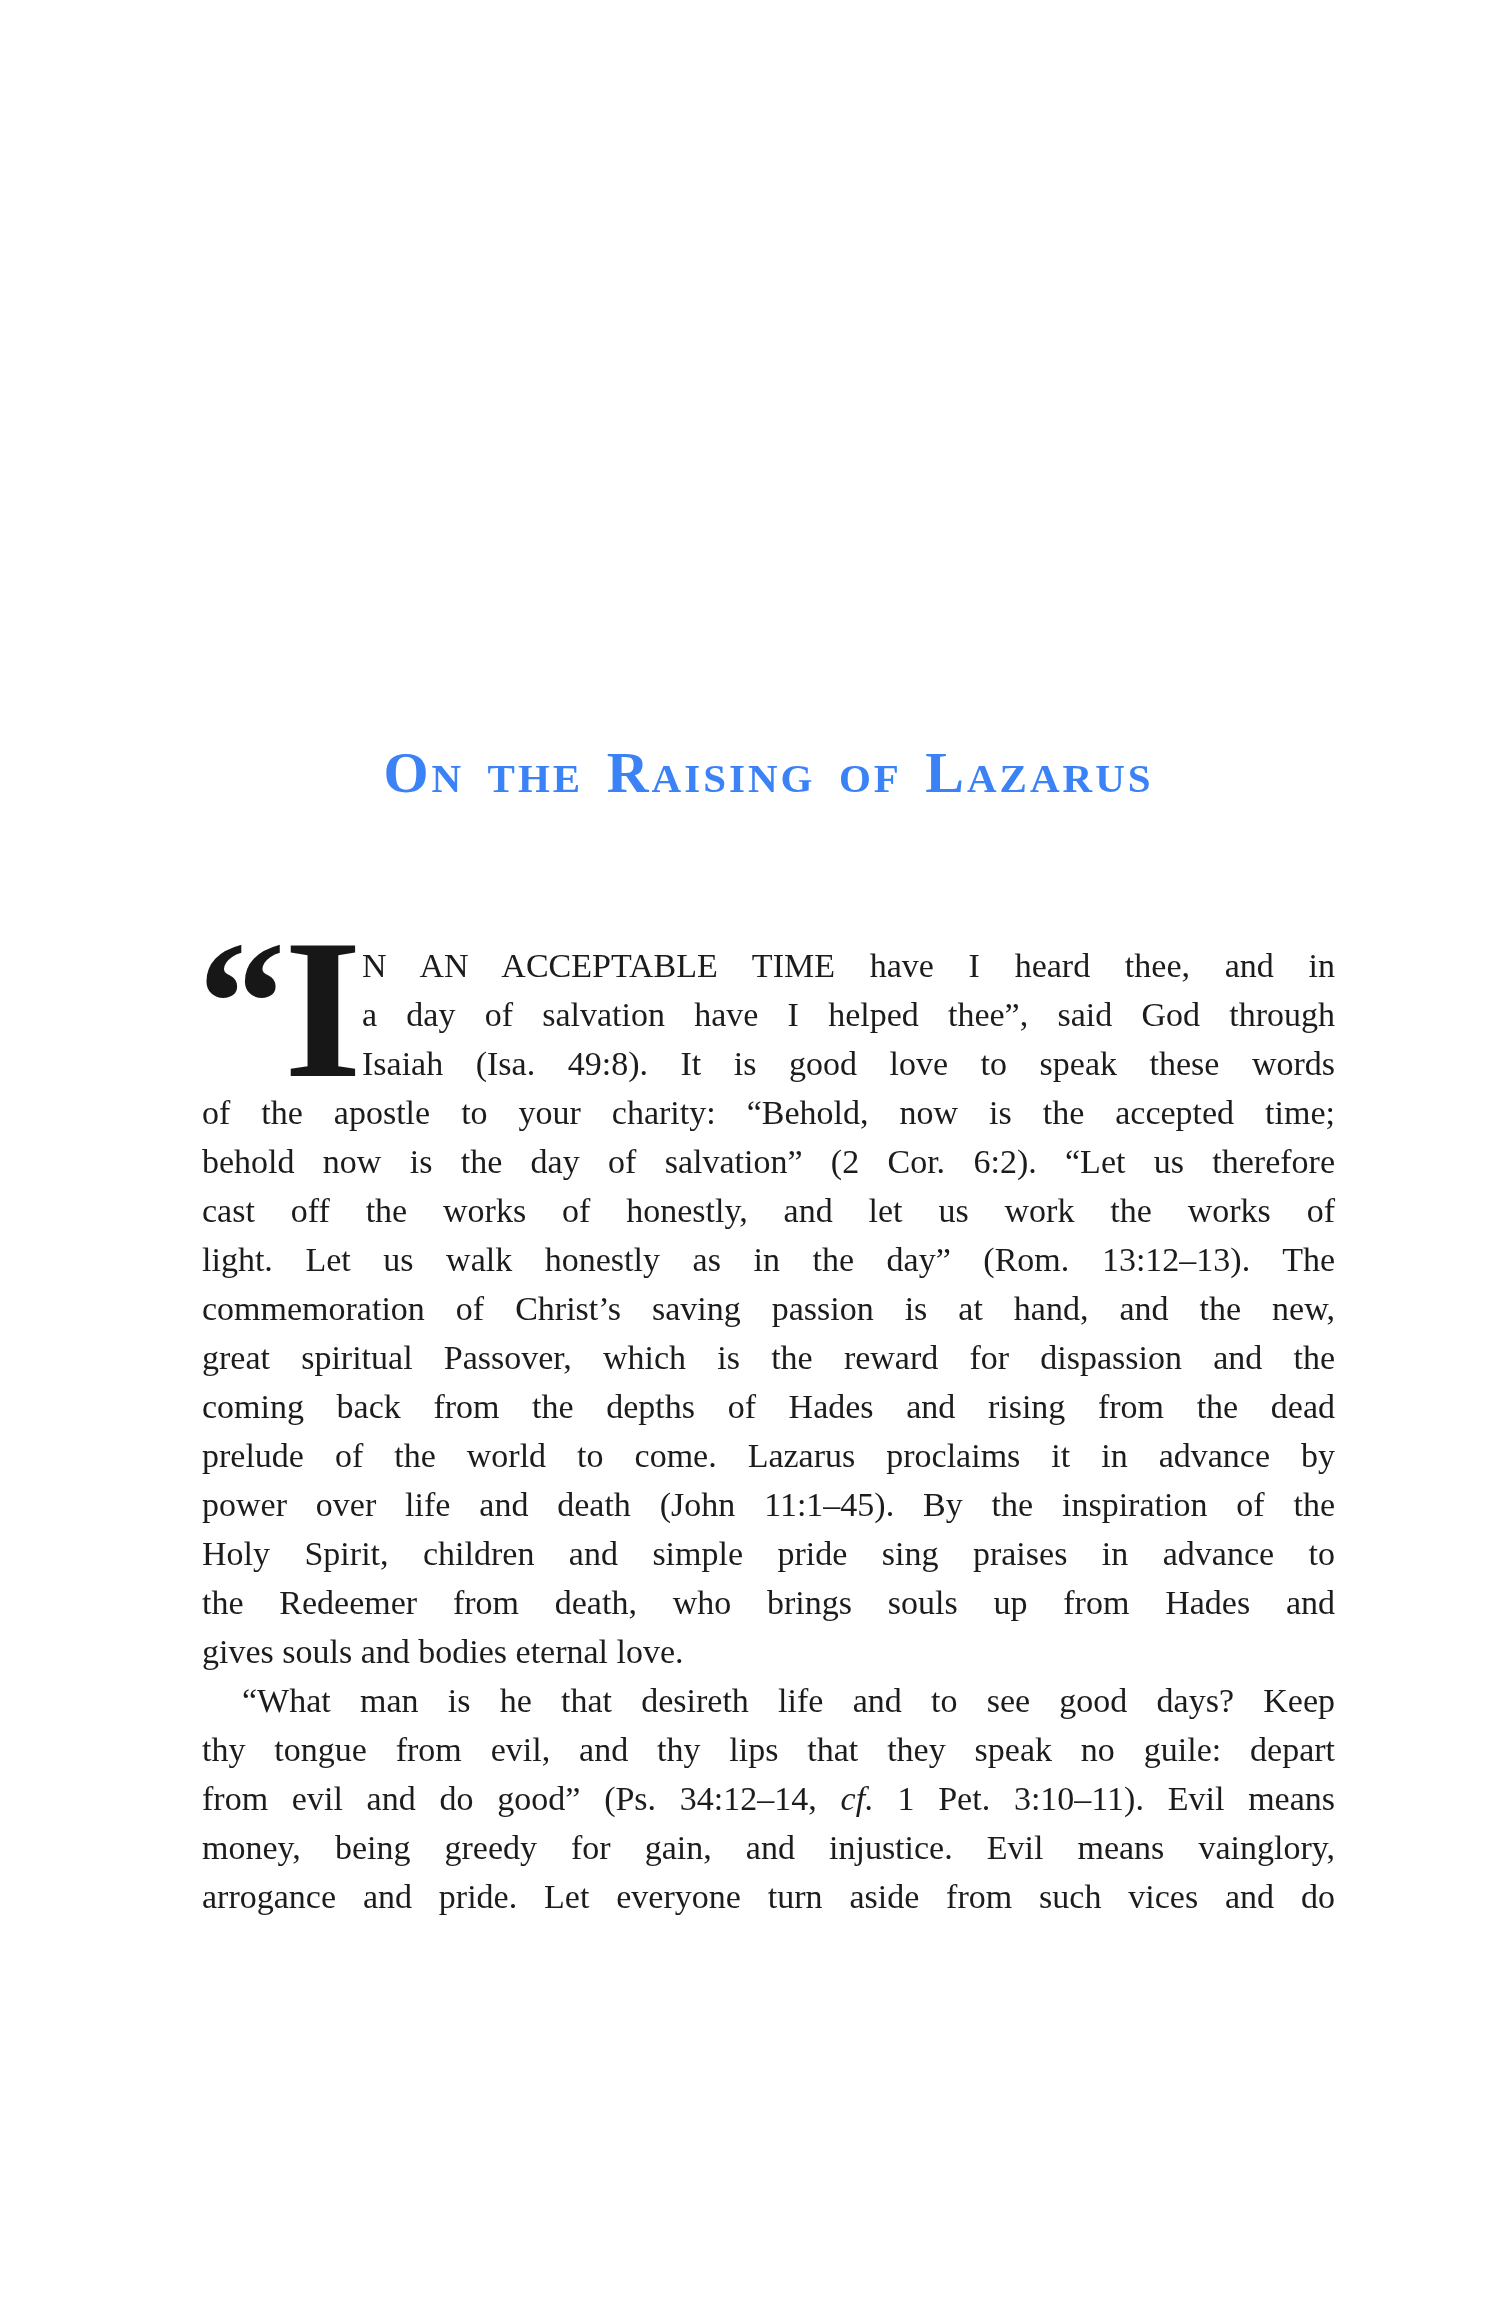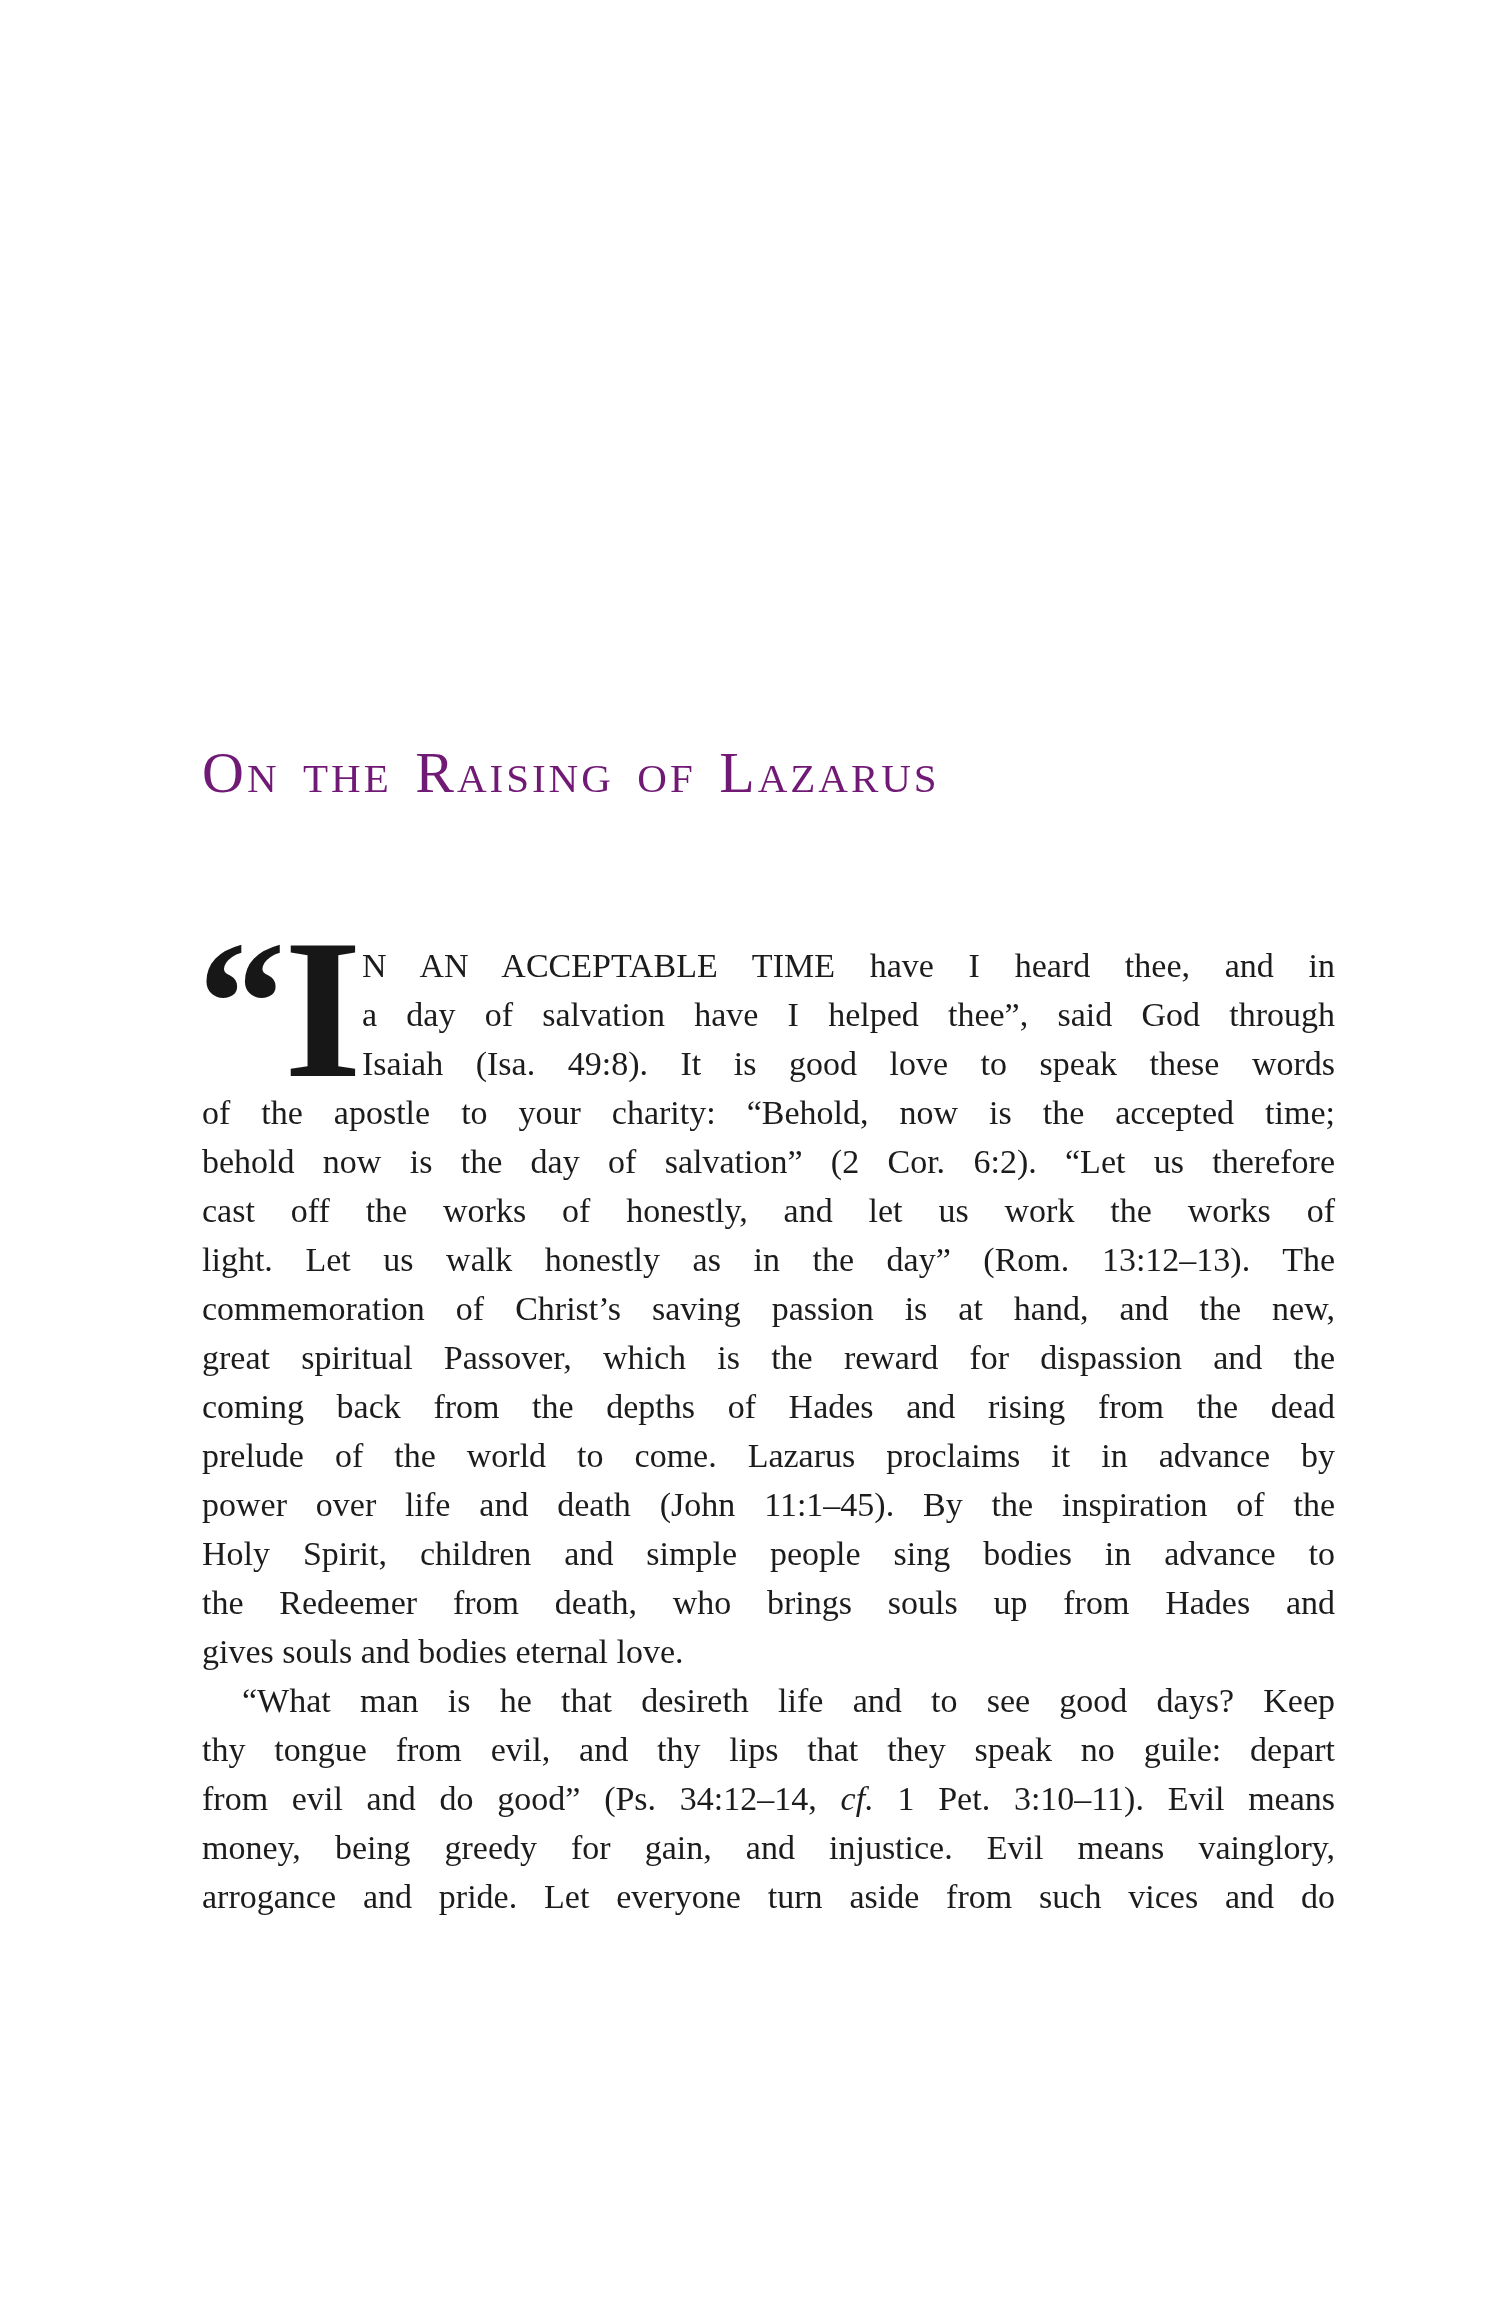--- a/index.html
+++ b/index.html
@@ -15,26 +15,26 @@
     overflow: hidden;
     box-sizing: border-box;
     padding: 744px 165px 0 202px;
     color: #1c1c1c;
     font-family: "Liberation Serif", "DejaVu Serif", serif;
   }
   .chapter-title {
     margin: 0 0 139px 0;
     font-size: 58px;
     line-height: 58px;
-    font-weight: 400;
+    font-weight: 700;
     font-variant: small-caps;
     letter-spacing: 3px;
     word-spacing: 6px;
-    text-align: left;
-    color: #701a75;
+    text-align: center;
+    color: #3b82f6;
   }
   .body-text {
     font-size: 34px;
     line-height: 49px;
     color: #1c1c1c;
   }
   .para { margin: 0; }
   .line {
     text-align: justify;
     text-align-last: justify;
@@ -91,21 +91,21 @@
         <div class="line">Isaiah (Isa. 49:8). It is good love to speak these words</div>
         <div class="line">of the apostle to your charity: “Behold, now is the accepted time;</div>
         <div class="line">behold now is the day of salvation” (2 Cor. 6:2). “Let us therefore</div>
         <div class="line">cast off the works of honestly, and let us work the works of</div>
         <div class="line">light. Let us walk honestly as in the day” (Rom. 13:12–13). The</div>
         <div class="line">commemoration of Christ’s saving passion is at hand, and the new,</div>
         <div class="line">great spiritual Passover, which is the reward for dispassion and the</div>
         <div class="line">coming back from the depths of Hades and rising from the dead</div>
         <div class="line">prelude of the world to come. Lazarus proclaims it in advance by</div>
         <div class="line">power over life and death (John 11:1–45). By the inspiration of the</div>
-        <div class="line">Holy Spirit, children and simple people sing bodies in advance to</div>
+        <div class="line">Holy Spirit, children and simple pride sing praises in advance to</div>
         <div class="line">the Redeemer from death, who brings souls up from Hades and</div>
         <div class="line flush-last">gives souls and bodies eternal love.</div>
       </div>
 
     <div class="para para-2">
         <div class="line">“What man is he that desireth life and to see good days? Keep</div>
         <div class="line">thy tongue from evil, and thy lips that they speak no guile: depart</div>
         <div class="line">from evil and do good” (Ps. 34:12–14, <em>cf.</em> 1 Pet. 3:10–11). Evil means</div>
         <div class="line">money, being greedy for gain, and injustice. Evil means vainglory,</div>
         <div class="line">arrogance and pride. Let everyone turn aside from such vices and do</div>

